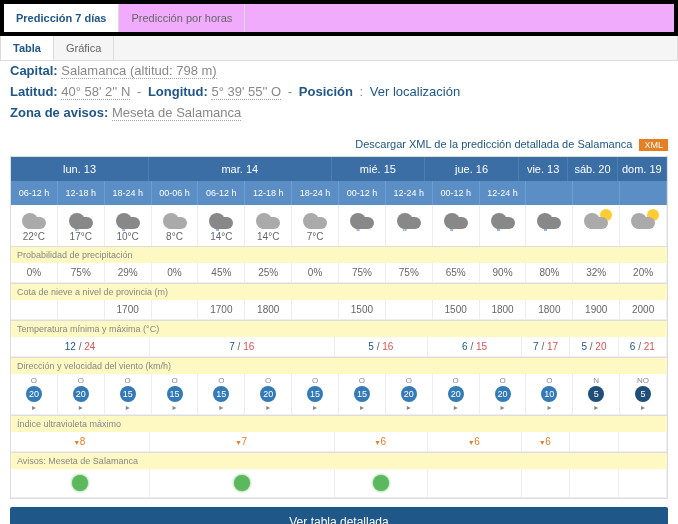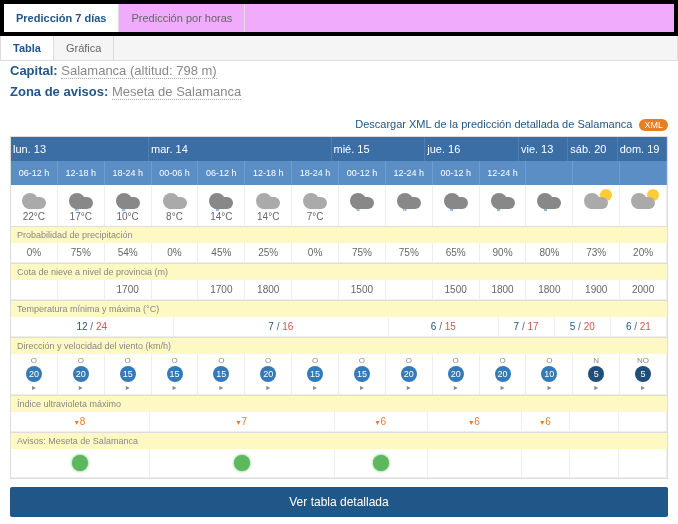--- a/index.html
+++ b/index.html
@@ -9,24 +9,24 @@
 .tab.active{background:#fff;color:#205789;font-weight:bold}
 .subtabs{display:flex;border:1px solid #ddd;border-top:none;background:#f5f5f5;}
 .subtab{padding:6px 12px;font-size:11px;color:#666;cursor:pointer;border-right:1px solid #ddd}
 .subtab.active{background:#fff;color:#205789;font-weight:bold}
 .info{padding:0 10px 10px;font-size:13px;color:#205789;line-height:1.6}
 .info .label{font-weight:bold}
 .info .val{color:#888;border-bottom:1px dotted #aaa}
 .info .link{color:#205789;cursor:pointer}
 .info .sep{color:#888;margin:0 3px}
 .dl{text-align:right;padding:5px 10px;font-size:11px;color:#205789}
-.xml-badge{display:inline-block;background:#e67e22;color:#fff;padding:1px 5px;border-radius:6px;font-size:9px;margin-left:4px}
+.xml-badge{display:inline-block;background:#e67e22;color:#fff;padding:1px 5px;border-radius:0;font-size:9px;margin-left:4px}
 .grid{border:1px solid #ddd;margin:0 10px}
 .dayrow{display:flex;background:#3a6ea5}
-.daycell{flex:1;text-align:left;color:#fff;padding:6px 2px;font-size:11px;border-right:1px solid #4a7eb5}
+.daycell{flex:1;text-align:center;color:#fff;padding:6px 2px;font-size:11px;border-right:1px solid #4a7eb5}
 .hourrow{display:flex;background:#5a8ec5}
 .hcell{flex:1;text-align:center;color:#fff;padding:7px 1px;font-size:9px;border-right:1px solid #6a9ed5}
 .iconrow{display:flex;background:#fff}
 .icell{flex:1;text-align:center;padding:4px 1px;border-right:1px solid #eee;position:relative}
 .cloud{width:28px;height:18px;margin:2px auto;position:relative}
 .cloud::before{content:"";position:absolute;width:16px;height:16px;background:#aaa;border-radius:50%;left:2px;top:2px}
 .cloud::after{content:"";position:absolute;width:22px;height:12px;background:#aaa;border-radius:8px;left:4px;top:6px}
 .cloud.rain::before,.cloud.rain::after{background:#888}
 .cloud.sun{overflow:visible}
 .cloud.sun .s{position:absolute;width:12px;height:12px;background:#fc3;border-radius:50%;right:-2px;top:-2px;z-index:0}
@@ -54,20 +54,29 @@
   <div class="tab active">Predicción 7 días</div>
   <div class="tab">Predicción por horas</div>
 </div>
 <div class="subtabs">
   <div class="subtab active">Tabla</div>
   <div class="subtab">Gráfica</div>
 </div>
 
 <div class="info">
   <div><span class="label">Capital:</span> <span class="val">Salamanca (altitud: 798 m)</span></div>
+  <div>
+    <span class="label">Latitud:</span> <span class="val">40° 58' 2'' N</span>
+    <span class="sep">-</span>
+    <span class="label">Longitud:</span> <span class="val">5° 39' 55'' O</span>
+    <span class="sep">-</span>
+    <span class="label">Posición</span>
+    <span class="sep">:</span>
+    <span class="link">Ver localización</span>
+  </div>
   <div><span class="label">Zona de avisos:</span> <span class="val">Meseta de Salamanca</span></div>
 </div>
 
 <div class="dl">
   <span class="link">Descargar XML de la predicción detallada de Salamanca</span>
   <span class="xml-badge">XML</span>
 </div>
 
 <div class="grid">
   <div class="dayrow" id="dayrow">
@@ -170,31 +179,31 @@
         <div class="cloud sun">
           <div class="s"></div>
         </div>
         <div class="temp"></div>
       </div>
     </div>
   <div class="sectlabel">Probabilidad de precipitación</div>
   <div class="datarow" id="preciprow">
       <div class="dcell">0%</div>
       <div class="dcell">75%</div>
-      <div class="dcell">54%</div>
+      <div class="dcell">29%</div>
       <div class="dcell">0%</div>
       <div class="dcell">45%</div>
       <div class="dcell">25%</div>
       <div class="dcell">0%</div>
       <div class="dcell">75%</div>
       <div class="dcell">75%</div>
       <div class="dcell">65%</div>
       <div class="dcell">90%</div>
       <div class="dcell">80%</div>
-      <div class="dcell">73%</div>
+      <div class="dcell">32%</div>
       <div class="dcell">20%</div>
     </div>
   <div class="sectlabel">Cota de nieve a nivel de provincia (m)</div>
   <div class="datarow" id="snowrow">
       <div class="dcell"></div>
       <div class="dcell"></div>
       <div class="dcell">1700</div>
       <div class="dcell"></div>
       <div class="dcell">1700</div>
       <div class="dcell">1800</div>
@@ -204,20 +213,21 @@
       <div class="dcell">1500</div>
       <div class="dcell">1800</div>
       <div class="dcell">1800</div>
       <div class="dcell">1900</div>
       <div class="dcell">2000</div>
     </div>
   <div class="sectlabel">Temperatura mínima y máxima (°C)</div>
   <div class="datarow" id="minmaxrow">
       <div class="dcell span3"><span class="tmin">12</span> / <span class="tmax">24</span></div>
       <div class="dcell span4"><span class="tmin">7</span> / <span class="tmax">16</span></div>
+      <div class="dcell span2"><span class="tmin">5</span> / <span class="tmax">16</span></div>
       <div class="dcell span2"><span class="tmin">6</span> / <span class="tmax">15</span></div>
       <div class="dcell span1"><span class="tmin">7</span> / <span class="tmax">17</span></div>
       <div class="dcell span1"><span class="tmin">5</span> / <span class="tmax">20</span></div>
       <div class="dcell span1"><span class="tmin">6</span> / <span class="tmax">21</span></div>
     </div>
   <div class="sectlabel">Dirección y velocidad del viento (km/h)</div>
   <div class="datarow" id="windrow">
       <div class="dcell wind">
         <div class="wdir">O</div>
         <div class="wspd ">20</div>

